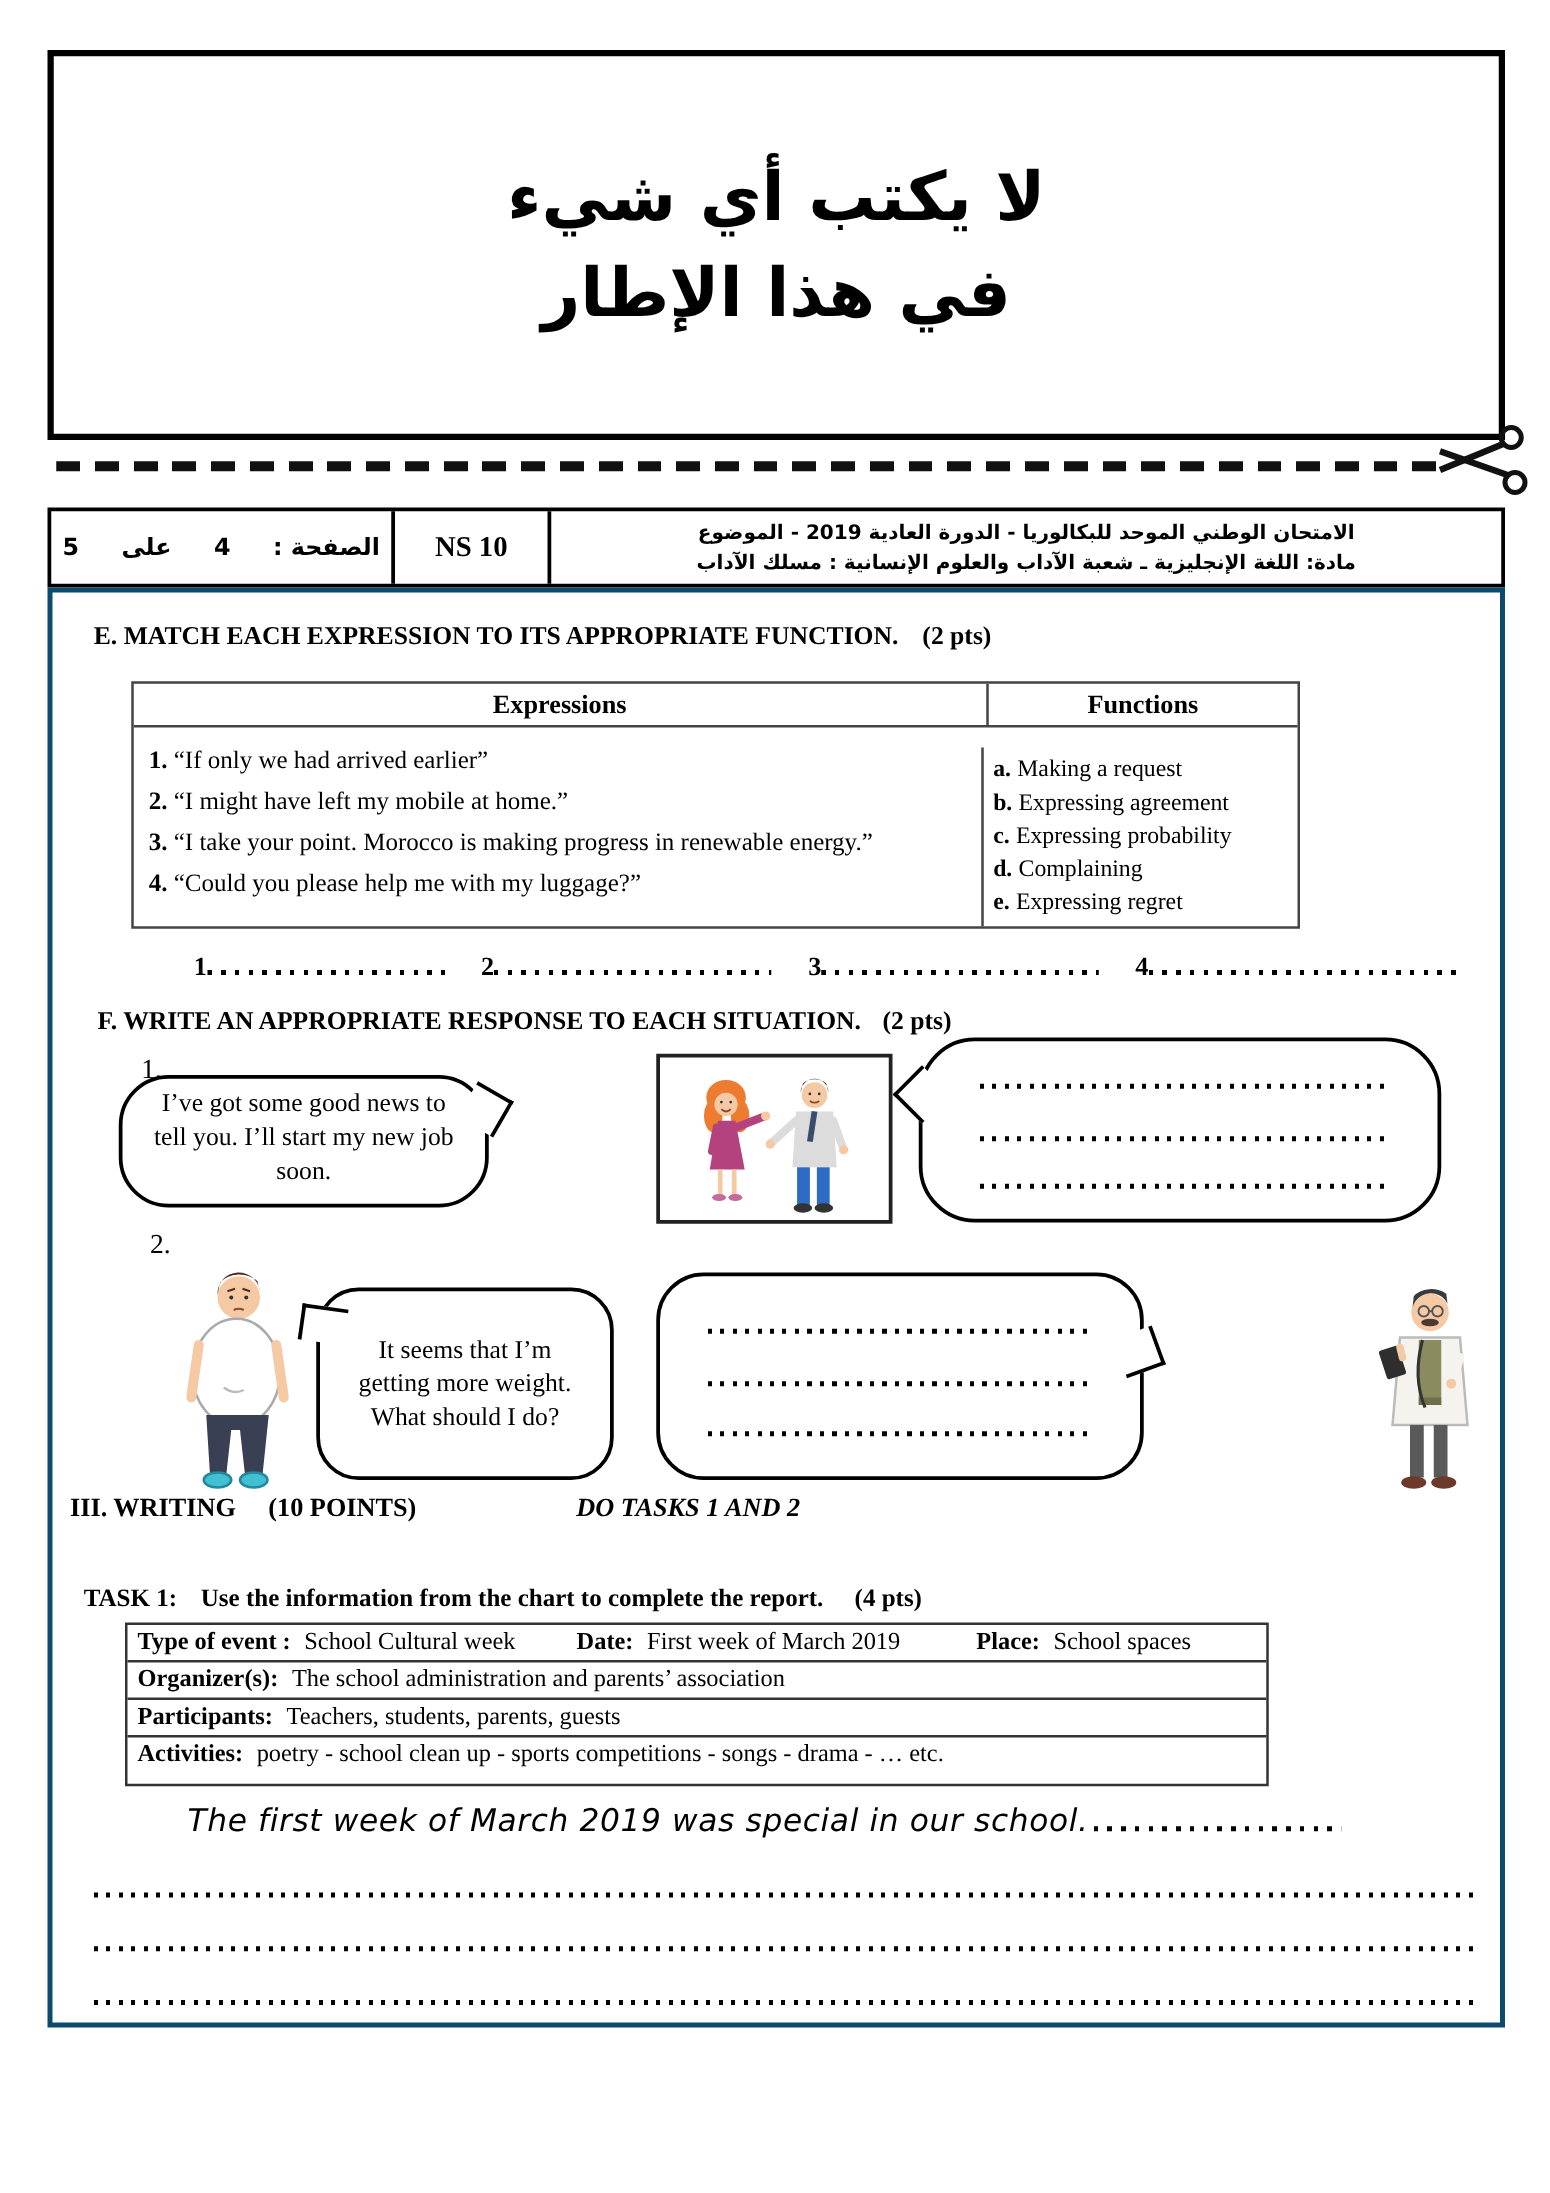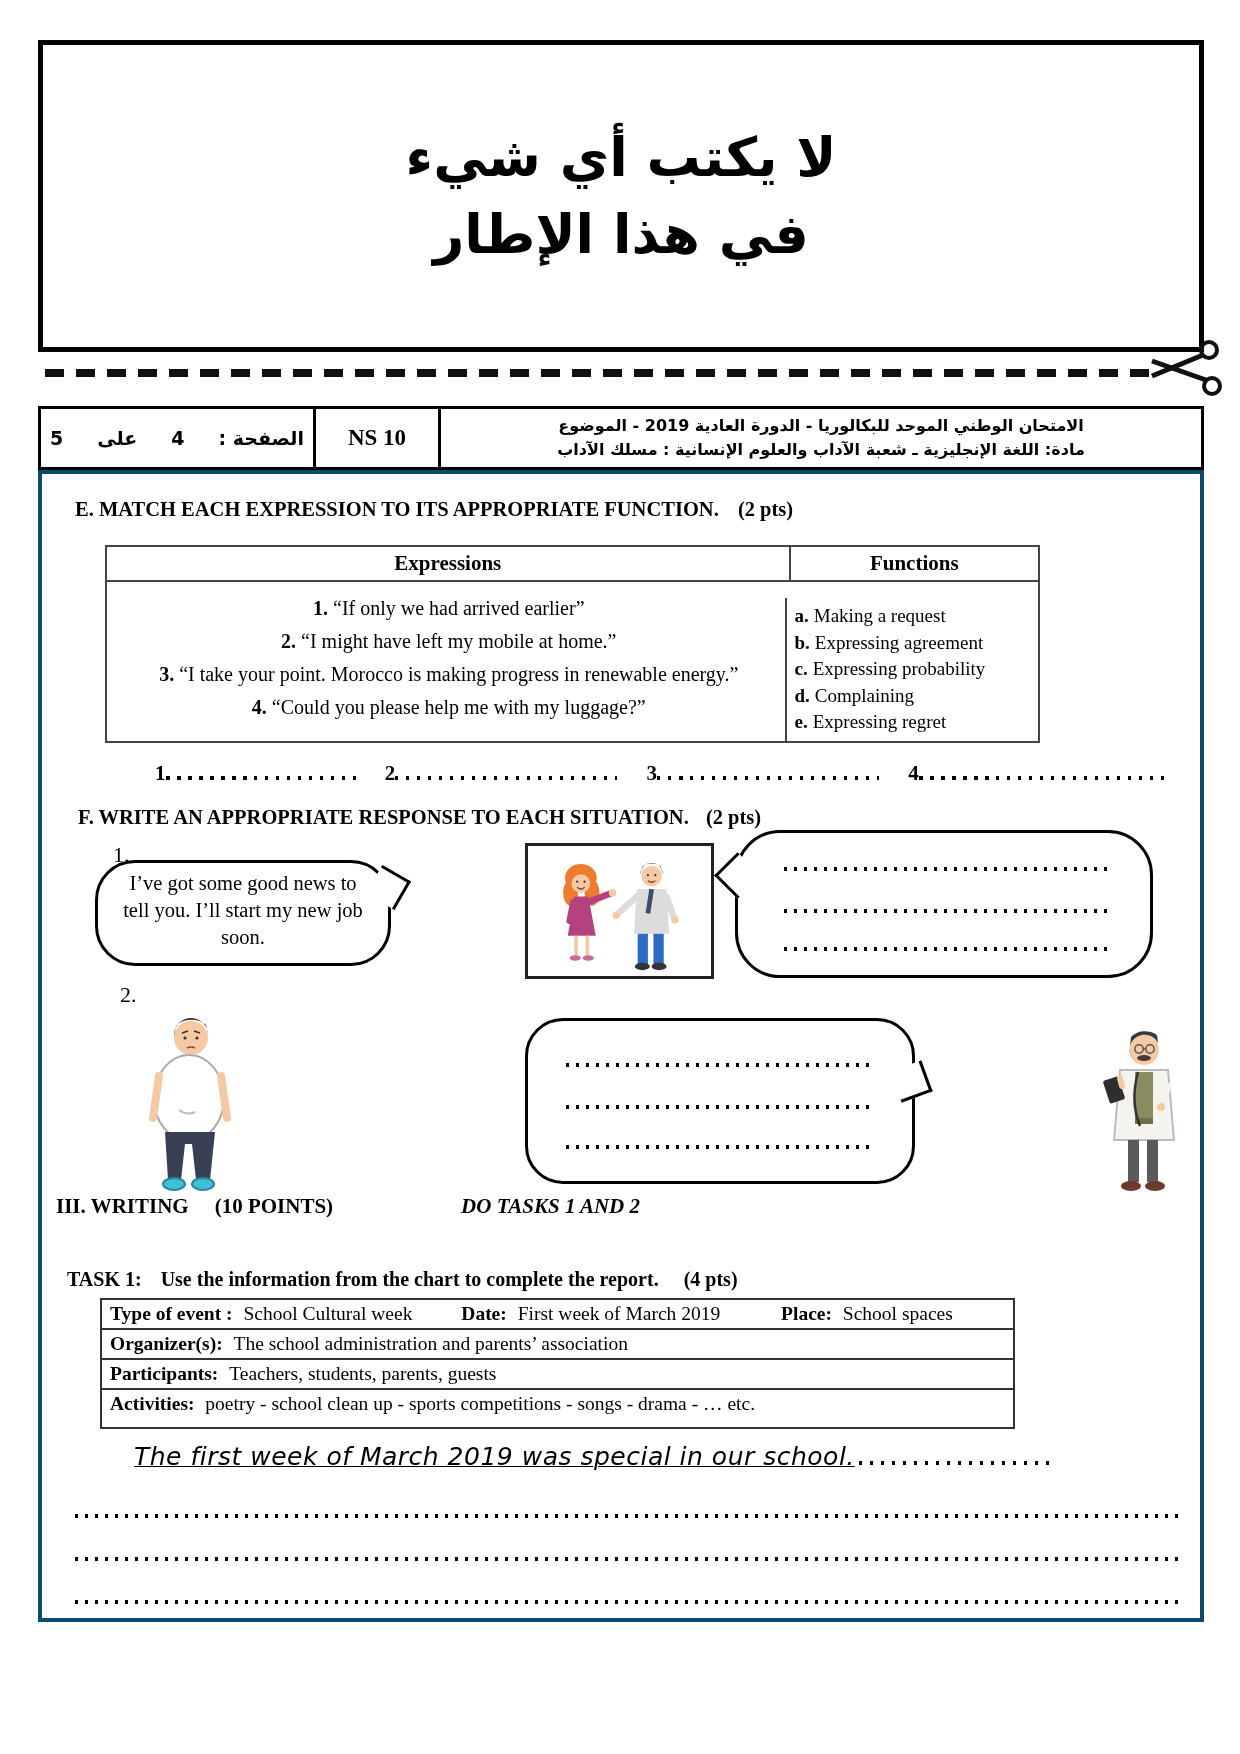--- a/index.html
+++ b/index.html
@@ -35,21 +35,21 @@
 
   
   .tableE{left:63px;top:71px;width:931px;border:2px solid #444;}
   .tableE .thead{display:flex;border-bottom:2px solid #444;}
   .tableE .th{font-weight:bold;font-size:21px;text-align:center;padding:4px 0;}
   .tableE .th1{width:683px;}
   .tableE .th2{width:248px;border-left:2px solid #444;}
   .tableE .tbody{display:flex;}
   .tableE .td1{width:683px;padding:10px 6px 10px 12px;}
   .tableE .td2{width:248px;border-left:2px solid #444;padding:5px 4px 5px 8px;margin-top:16px;}
-  .expr{font-size:20px;line-height:33px;white-space:nowrap;text-align:center;}
+  .expr{font-size:20px;line-height:33px;white-space:nowrap;}
   .func{font-size:19px;line-height:26.5px;white-space:nowrap;}
   .expr .b,.func .b{margin-right:5px;}
 
   .dots{display:inline-block;height:4px;
         background:repeating-linear-gradient(90deg,#000 0 3.5px,transparent 3.5px 11px);
         vertical-align:baseline;}
   .answer-line{left:113px;top:287px;font-size:21px;}
   .answer-line .grp{margin-right:24px;}
 
   
@@ -206,20 +206,28 @@
         <ellipse cx="54" cy="88" rx="35" ry="43" fill="#fff" stroke="#aaa" stroke-width="2"></ellipse>
         <path d="M24 66 L18 108" stroke="#F6C9A5" stroke-width="8" stroke-linecap="round"></path>
         <path d="M86 66 L92 108" stroke="#F6C9A5" stroke-width="8" stroke-linecap="round"></path>
         <path d="M44 100 q8 6 16 2" stroke="#bbb" stroke-width="2" fill="none"></path>
         <path d="M30 122 L80 122 L75 170 L61 170 L57 134 L50 134 L46 170 L33 170 Z" fill="#3A4054"></path>
         <ellipse cx="39" cy="174" rx="11" ry="6" fill="#3FC1D3" stroke="#25879c" stroke-width="2"></ellipse>
         <ellipse cx="68" cy="174" rx="11" ry="6" fill="#3FC1D3" stroke="#25879c" stroke-width="2"></ellipse>
       </svg>
     </div>
 
+    <div class="bubble" style="left:211px;top:556px;width:232px;height:148px;border-radius:34px;">
+      <div class="tail" style="left:-16px;top:12px;width:34px;height:26px;border-left:3px solid #000;border-top:3px solid #000;transform:rotate(8deg);"></div>
+      <div class="speech" style="padding-top:34px;">
+        <div>It seems that I’m</div>
+        <div>getting more weight.</div>
+        <div>What should I do?</div>
+      </div>
+    </div>
 
     <div class="bubble" style="left:483px;top:544px;width:384px;height:160px;border-radius:38px;">
       <div class="tail" style="right:-16px;top:44px;width:30px;height:30px;border-right:3px solid #000;border-bottom:3px solid #000;transform:rotate(-20deg);"></div>
       <div class="dotline" style="left:38px;top:42px;width:306px;"></div>
       <div class="dotline" style="left:38px;top:84px;width:306px;"></div>
       <div class="dotline" style="left:38px;top:124px;width:306px;"></div>
     </div>
 
     <div class="abs" style="left:1052px;top:552px;">
       <svg width="96" height="174" viewBox="0 0 96 174">
@@ -272,21 +280,21 @@
       <div class="row">
         <span class="b">Participants:</span>
         <span style="margin-left:6px;">Teachers, students, parents, guests</span>
       </div>
       <div class="row">
         <span class="b">Activities:</span>
         <span style="margin-left:6px;">poetry -  school clean up -  sports competitions - songs - drama - … etc.</span>
       </div>
     </div>
 
-    <div class="abs" style="left:92px;top:968px;white-space:nowrap;text-decoration:underline;">
+    <div class="abs" style="left:108px;top:968px;white-space:nowrap;">
       <span class="handwrite">The first week of March 2019 was special in our school.</span><i class="dots" style="width:198px;margin-left:4px;"></i>
     </div>
     <div class="abs dotline" style="left:33px;top:1040px;width:1106px;"></div>
     <div class="abs dotline" style="left:33px;top:1083px;width:1106px;"></div>
     <div class="abs dotline" style="left:33px;top:1126px;width:1106px;"></div>
 
   </div>
 </div>
 
 </body></html>

